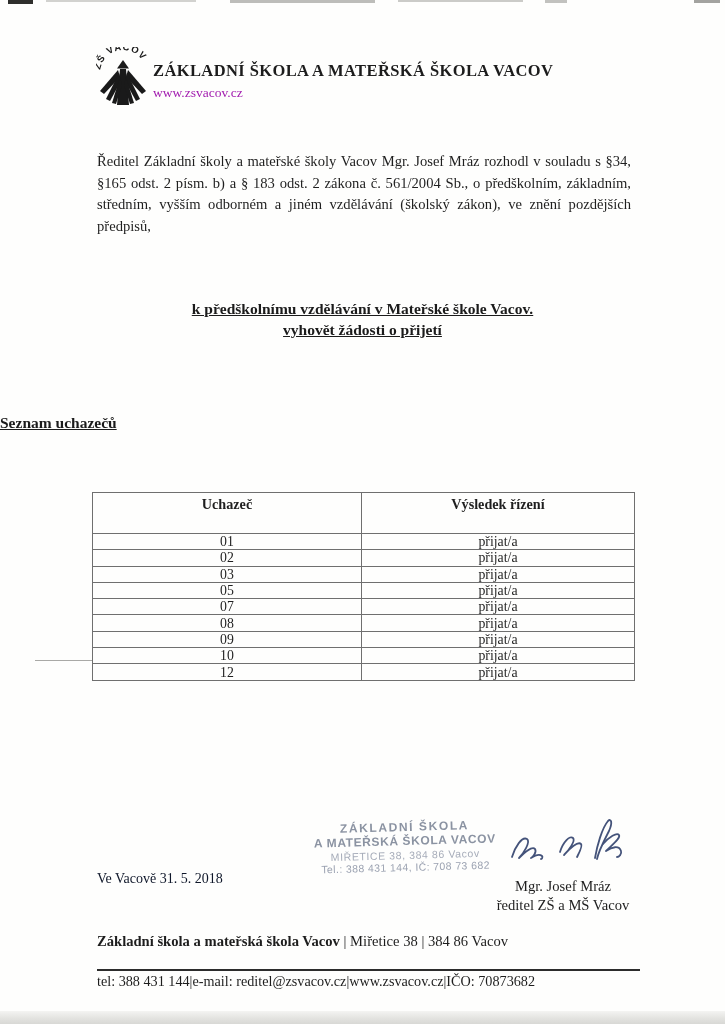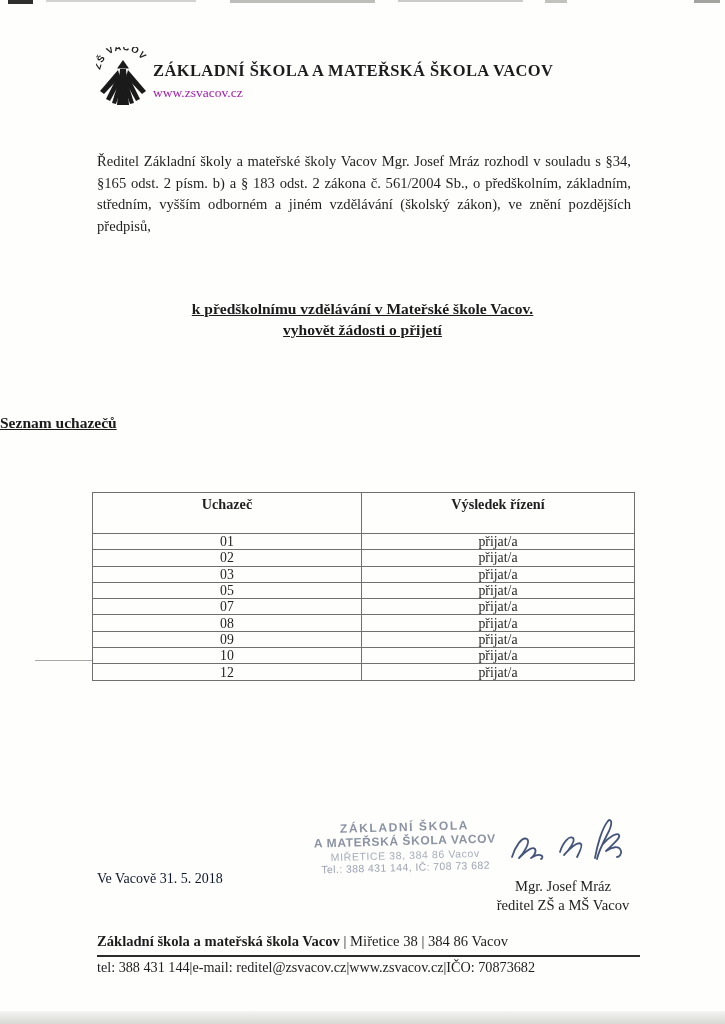--- a/index.html
+++ b/index.html
@@ -75,21 +75,21 @@
   .stamp .s3{font-size:10.5px;letter-spacing:.6px;color:#a6acb9;margin-top:1px;}
   .stamp .s4{font-size:10.5px;letter-spacing:.4px;color:#9ba2b1;}
   .signature-svg{position:absolute;left:505px;top:812px;width:128px;height:62px;}
   .date-line{position:absolute;left:97px;top:871px;font-size:14px;color:#0f172a;}
   .signer{
     position:absolute;left:468px;top:877px;width:190px;text-align:center;
     font-size:14.6px;line-height:18.5px;color:#1f1f1f;
   }
   
   .footer{position:absolute;left:97px;top:933px;width:543px;font-size:14.6px;color:#1d1d1d;}
-  .footer-line1{border-bottom:2px solid #2c2c2c;padding-bottom:5px;}
+  .footer-line1{border-bottom:2px solid #2c2c2c;padding-bottom:19px;}
   .footer-line1 .b{font-weight:bold;}
   .footer-line2{margin-top:2px;font-size:14.2px;}
 </style>
 </head>
 <body>
 
 <div class="page">
 
   <div class="scan-seg seg1"></div>
   <div class="scan-seg seg2"></div>

